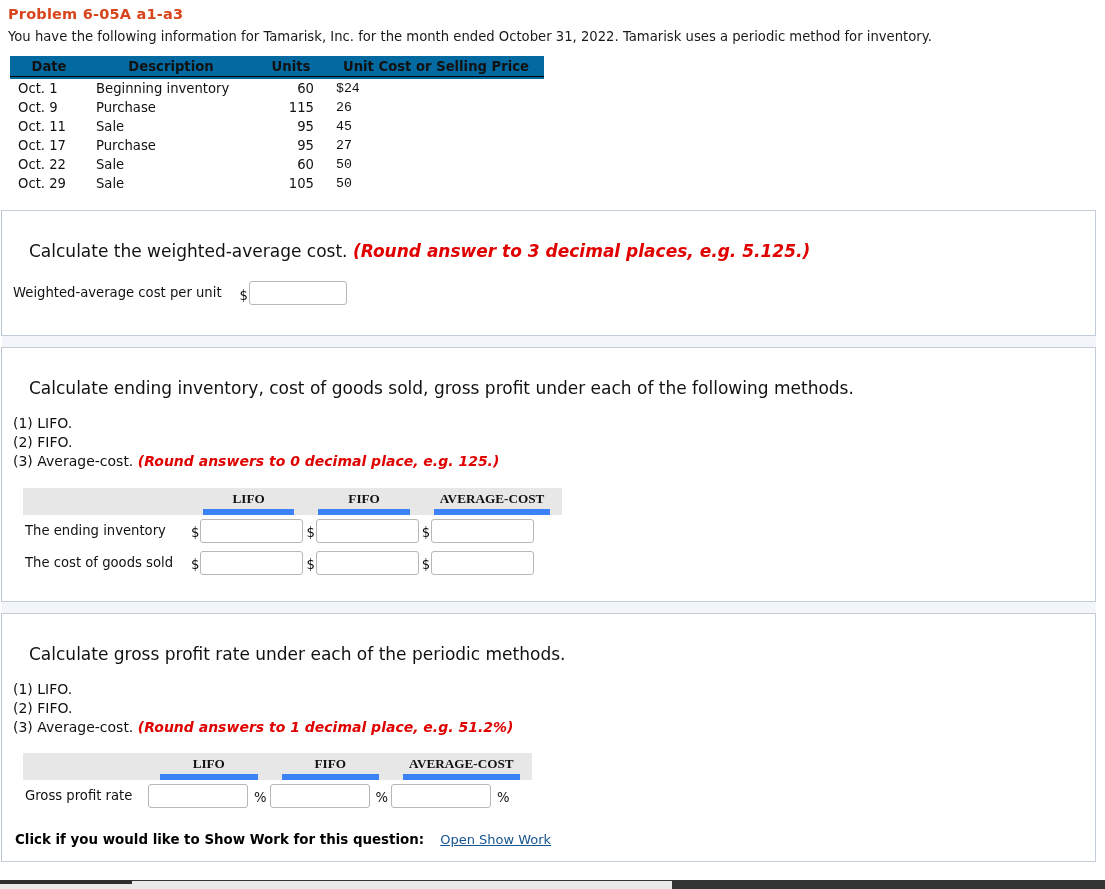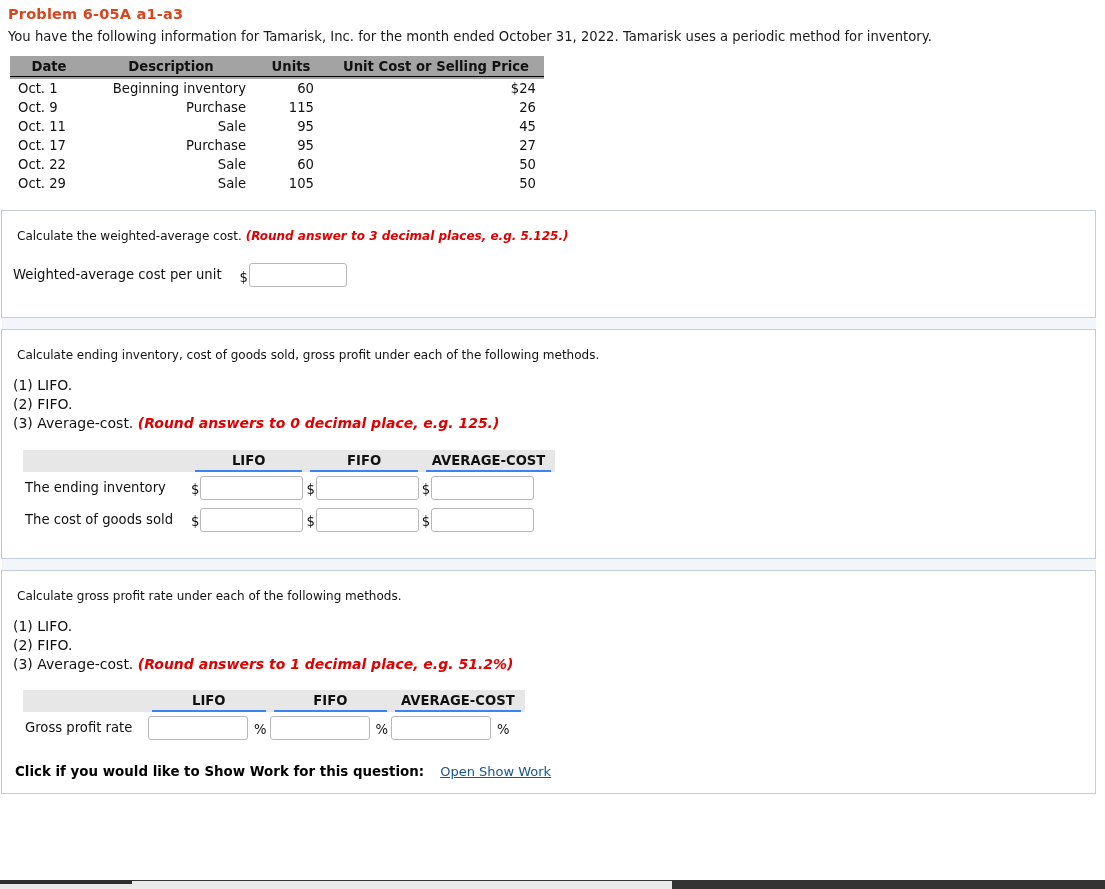--- a/index.html
+++ b/index.html
@@ -32,63 +32,63 @@
     color: #1a1a1a;
   }
 
   
   .data-table {
     border-collapse: collapse;
     margin: 12px 0 0 10px;
     font-size: 13.2px;
   }
   .data-table thead th {
-    background: #a3a3a3;
+    background: #0369a1;
     font-weight: bold;
     padding: 3px 8px 2px 8px;
     text-align: center;
     white-space: nowrap;
   }
   .data-table thead th .ul {
     display: block;
     border-bottom: 1.6px solid #000;
     padding-bottom: 2px;
   }
   .data-table thead th.pad-cell {
     padding: 3px 0 2px 0;
   }
   .data-table tbody td {
     padding: 2px 8px;
     white-space: nowrap;
   }
   .col-date     { text-align: left;  width: 62px; }
-  .col-desc     { text-align: right;  width: 150px; }
+  .col-desc     { text-align: left;  width: 150px; }
   .col-units    { text-align: right; width: 52px; padding-right: 14px !important; }
-  .col-price    { text-align: right; width: 200px; padding-right: 8px !important; }
+  .col-price    { width: 200px; padding-right: 8px !important; font-family: Liberation Mono, monospace; }
 
   
   .panel {
     border: 1px solid #c3cdd8;
     border-left: 1px solid #b9c4d1;
     background: #ffffff;
     margin: 0 9px 0 1px;
     position: relative;
   }
   .gap {
     height: 11px;
     background: #f2f6fa;
     margin: 0 9px 0 1px;
     border-left: 1px solid #ffffff;
   }
   .panel-inner {
     padding: 14px 12px 16px 11px;
   }
   .q-line {
-    font-size: 12px;
-    margin: 4px;
+    font-size: 17px;
+    margin: 16px;
   }
   .hint {
     color: #e00000;
     font-weight: bold;
     font-style: italic;
   }
   .method-list {
     margin: 14px 0 0 0;
     line-height: 1.37;
     font-size: 14px;
@@ -142,23 +142,24 @@
   }
   .grid-table thead th {
     background: #e7e7e7;
     font-weight: bold;
     text-align: center;
     padding: 3px 0 0 0;
     white-space: nowrap;
   }
   .grid-table thead th .ul {
     display: block;
-    border-bottom: 2px solid #3b82f6;
+    border-bottom: 6px solid #3b82f6;
     padding: 0 6px 2px 6px;
-    margin: 0 4px;
+    margin: 0 12px;
+    font-family: Liberation Serif, serif;
   }
   .grid-table thead th.blank {
     background: #e7e7e7;
     border-bottom: none;
   }
   .grid-table tbody td {
     padding: 4px 0 4px 0;
     vertical-align: bottom;
   }
   .grid-table tbody td.rowlabel {
@@ -374,21 +375,21 @@
         </tr>
       </tbody>
     </table>
   </div>
 </div>
 
 <div class="gap"></div>
 
 <div class="panel">
   <div class="panel-inner" style="padding-bottom:14px;">
-    <div class="q-line">Calculate gross profit rate under each of the following methods.</div>
+    <div class="q-line">Calculate gross profit rate under each of the periodic methods.</div>
     <div class="method-list">
       <div>(1) LIFO.</div>
       <div>(2) FIFO.</div>
       <div>
         <span>(3) Average-cost.</span>
         <span class="hint">(Round answers to 1 decimal place, e.g. 51.2%)</span>
       </div>
     </div>
 
     <table class="grid-table">

